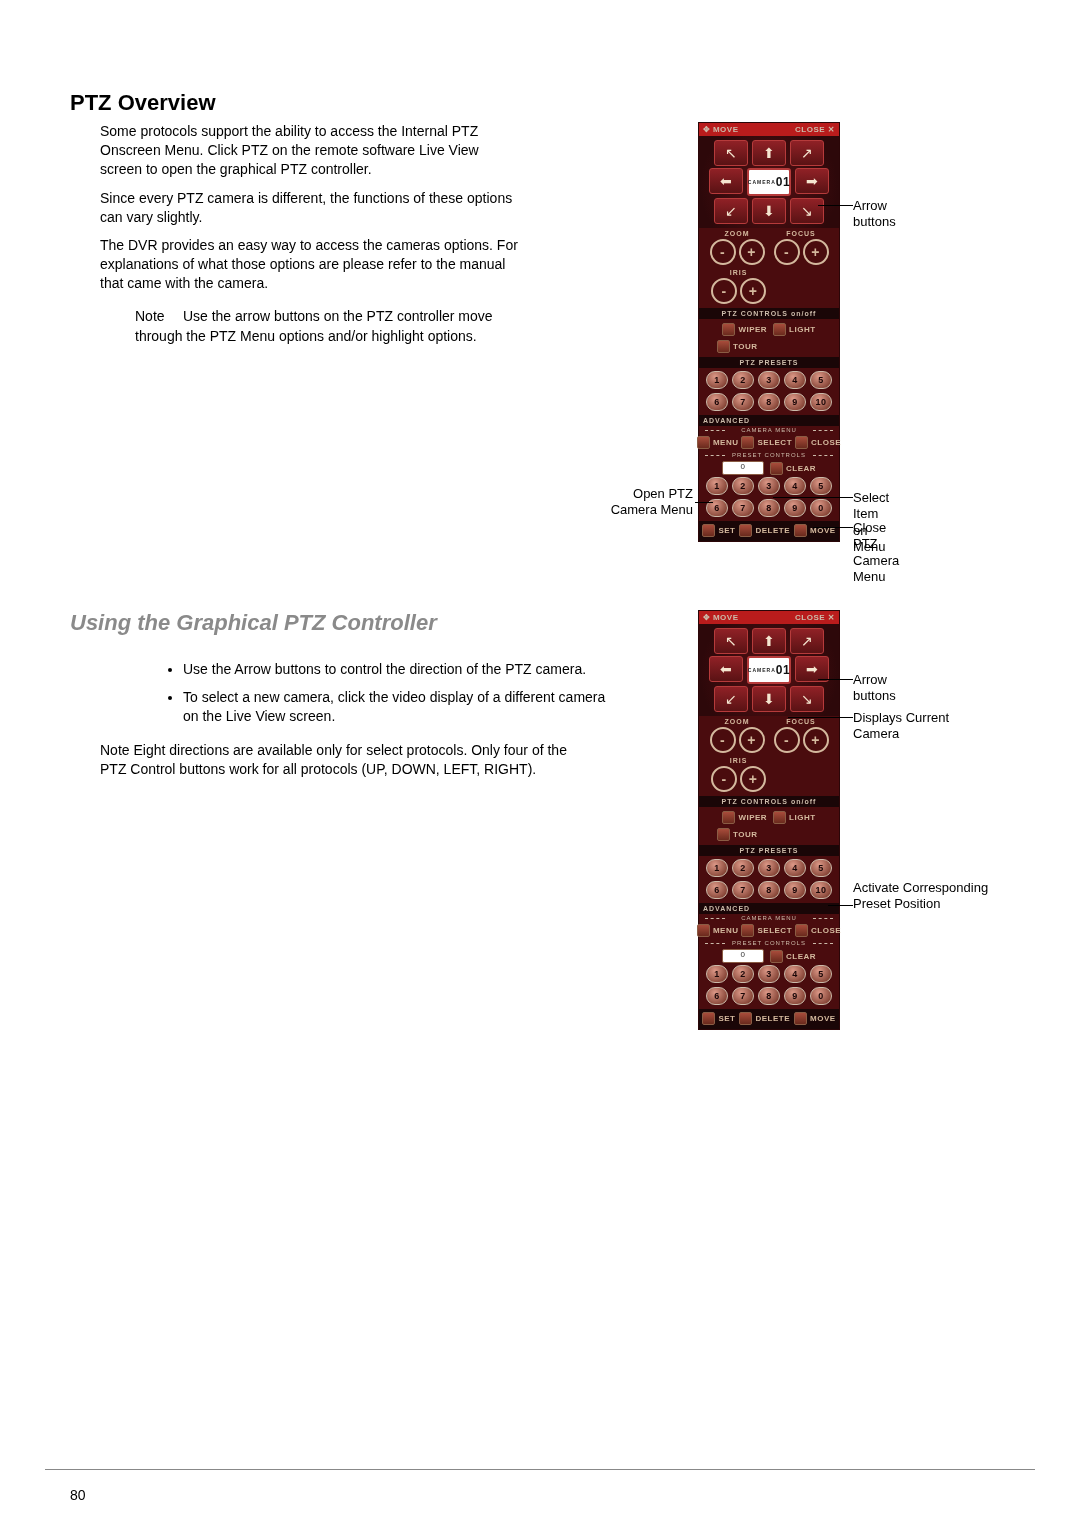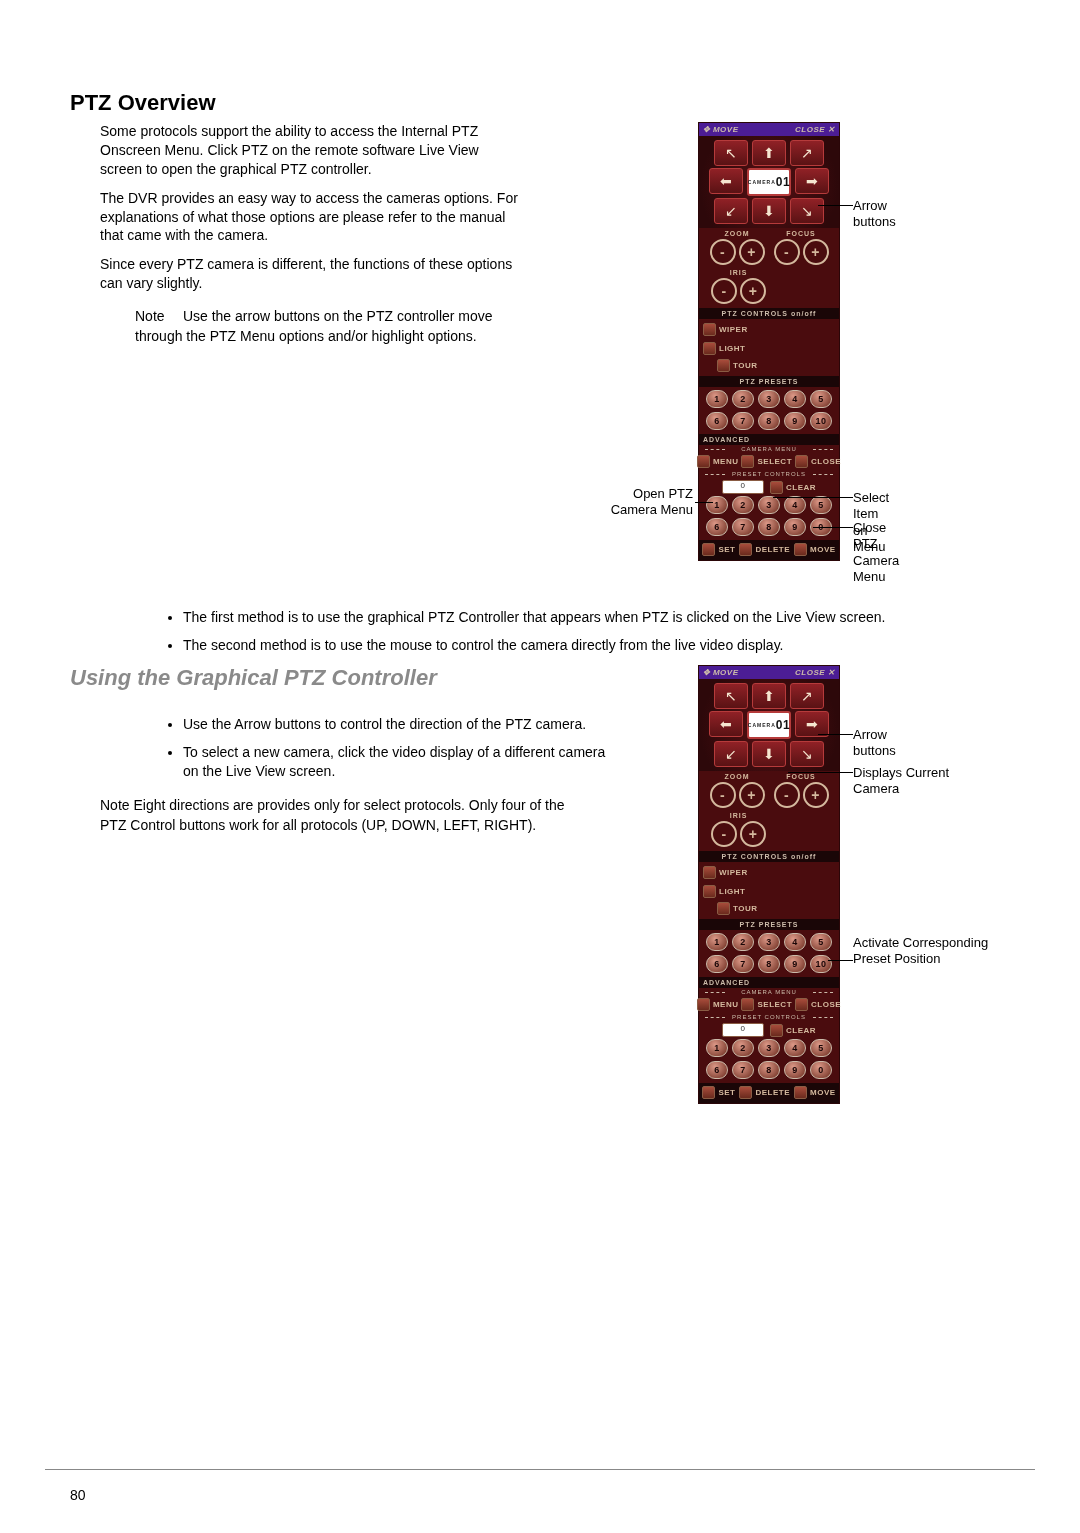--- a/index.html
+++ b/index.html
@@ -87,26 +87,25 @@
     border: 1px solid #2a0608;
     font-family: Arial, sans-serif;
     color: #e5cbb0;
     font-size: 8.5px;
     letter-spacing: 0.5px;
   }
   .ptz-header {
     display: flex;
     justify-content: space-between;
     align-items: center;
-    background: #4c1d95;
+    background: #b91c1c;
     padding: 2px 4px;
     font-size: 8px;
     font-weight: bold;
     color: #cba;
-    font-style: italic;
   }
   .dirpad {
     padding: 4px 6px 2px 6px;
     text-align: center;
     background: radial-gradient(circle at 50% 55%, #551013 0%, #2d080a 80%);
   }
   .dir-row {
     display: flex;
     justify-content: center;
     gap: 4px;
@@ -187,21 +186,20 @@
     padding: 2px 0;
     letter-spacing: 1px;
     color: #cba;
     margin: 2px 0;
   }
   .ctl-row {
     display: flex;
     justify-content: center;
     gap: 6px;
     padding: 2px 4px;
-    flex-direction: column;
   }
   .ctl-item {
     display: flex;
     align-items: center;
     gap: 3px;
     font-size: 8px;
     font-weight: bold;
     color: #d4b99e;
   }
   .sq {
@@ -327,22 +325,22 @@
 </style>
 </head>
 <body>
 
 <div class="page">
 
   <h1>PTZ Overview</h1>
 
   <div class="section-top">
     <p class="para">Some protocols support the ability to access the Internal PTZ Onscreen Menu. Click PTZ on the remote software Live View screen to open the graphical PTZ controller.</p>
+    <p class="para">Since every PTZ camera is different, the functions of these options can vary slightly.</p>
     <p class="para">The DVR provides an easy way to access the cameras options. For explanations of what those options are please refer to the manual that came with the camera.</p>
-    <p class="para">Since every PTZ camera is different, the functions of these options can vary slightly.</p>
 
     <div class="note-block">
       <span class="note-label">Note</span>
       <span>Use the arrow buttons on the PTZ controller move through the PTZ Menu options and/or highlight options.</span>
     </div>
 
     <div class="ptz-wrap">
       <div class="ptz">
         <div class="ptz-header">
           <span>✥ <span>MOVE</span></span>
@@ -482,34 +480,30 @@
       <div class="callout-line" style="top:380px; left:-3px; width:18px;"></div>
 
       <div class="callout" style="top:368px; left:155px;">Select Item on Menu</div>
       <div class="callout-line" style="top:375px; left:75px; width:80px;"></div>
 
       <div class="callout" style="top:398px; left:155px;">Close PTZ Camera Menu</div>
       <div class="callout-line" style="top:405px; left:115px; width:40px;"></div>
     </div>
   </div>
 
-  <ul class="bullets">
-    <li>The first method is to use the graphical PTZ Controller that appears when PTZ is clicked on the Live View screen.</li>
-    <li>The second method is to use the mouse to control the camera directly from the live video display.</li>
-  </ul>
 
   <div class="section-bottom">
     <h2>Using the Graphical PTZ Controller</h2>
     <ul class="bullets bullets-narrow">
       <li>Use the Arrow buttons to control the direction of the PTZ camera.</li>
       <li>To select a new camera, click the video display of a different camera on the Live View screen.</li>
     </ul>
     <p class="note-inline">
       <span>Note</span>
-      <span>Eight directions are provides only for select protocols. Only four of the PTZ Control buttons work for all protocols (UP, DOWN, LEFT, RIGHT).</span>
+      <span>Eight directions are available only for select protocols. Only four of the PTZ Control buttons work for all protocols (UP, DOWN, LEFT, RIGHT).</span>
     </p>
 
     <div class="ptz-wrap-2">
       <div class="ptz">
         <div class="ptz-header">
           <span>✥ <span>MOVE</span></span>
           <span><span>CLOSE</span> ✕</span>
         </div>
         <div class="dirpad">
           <div class="dir-row">

